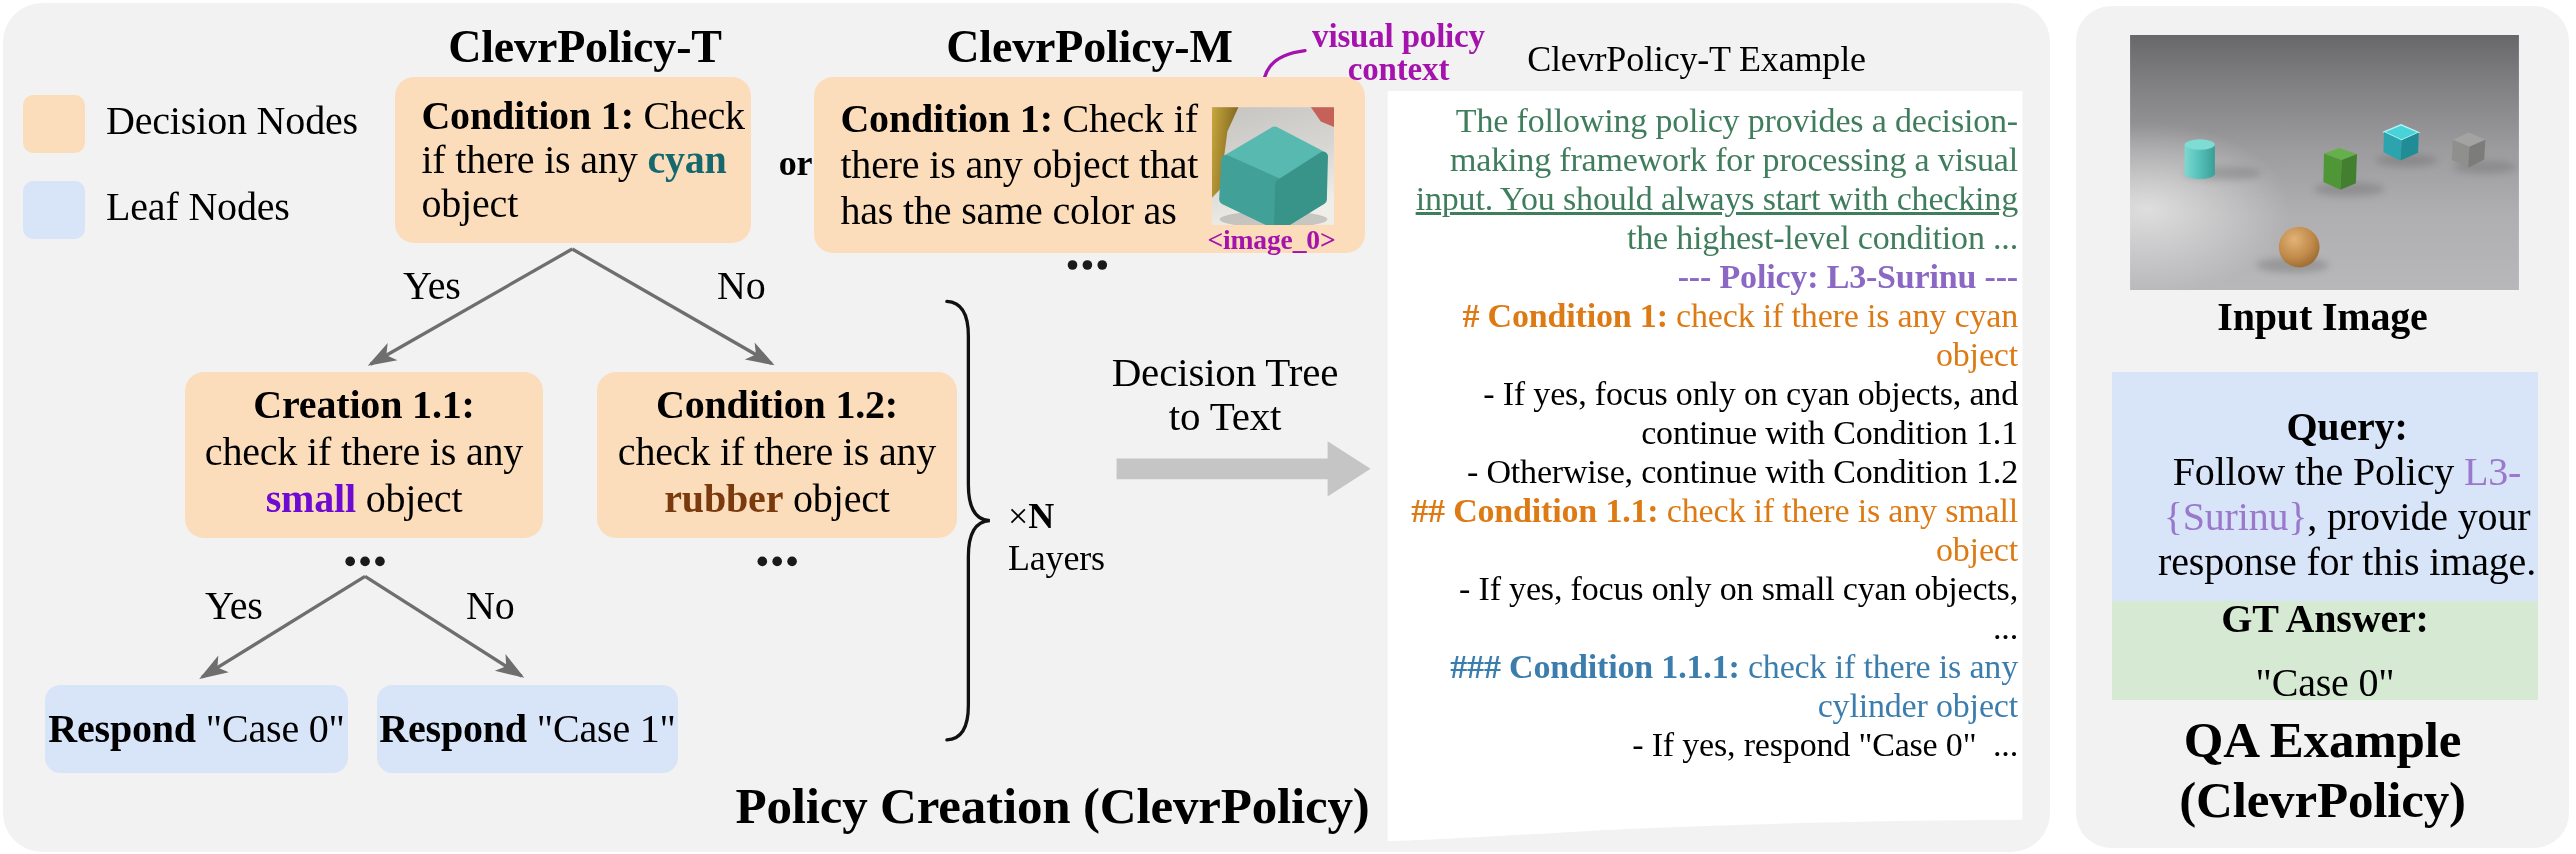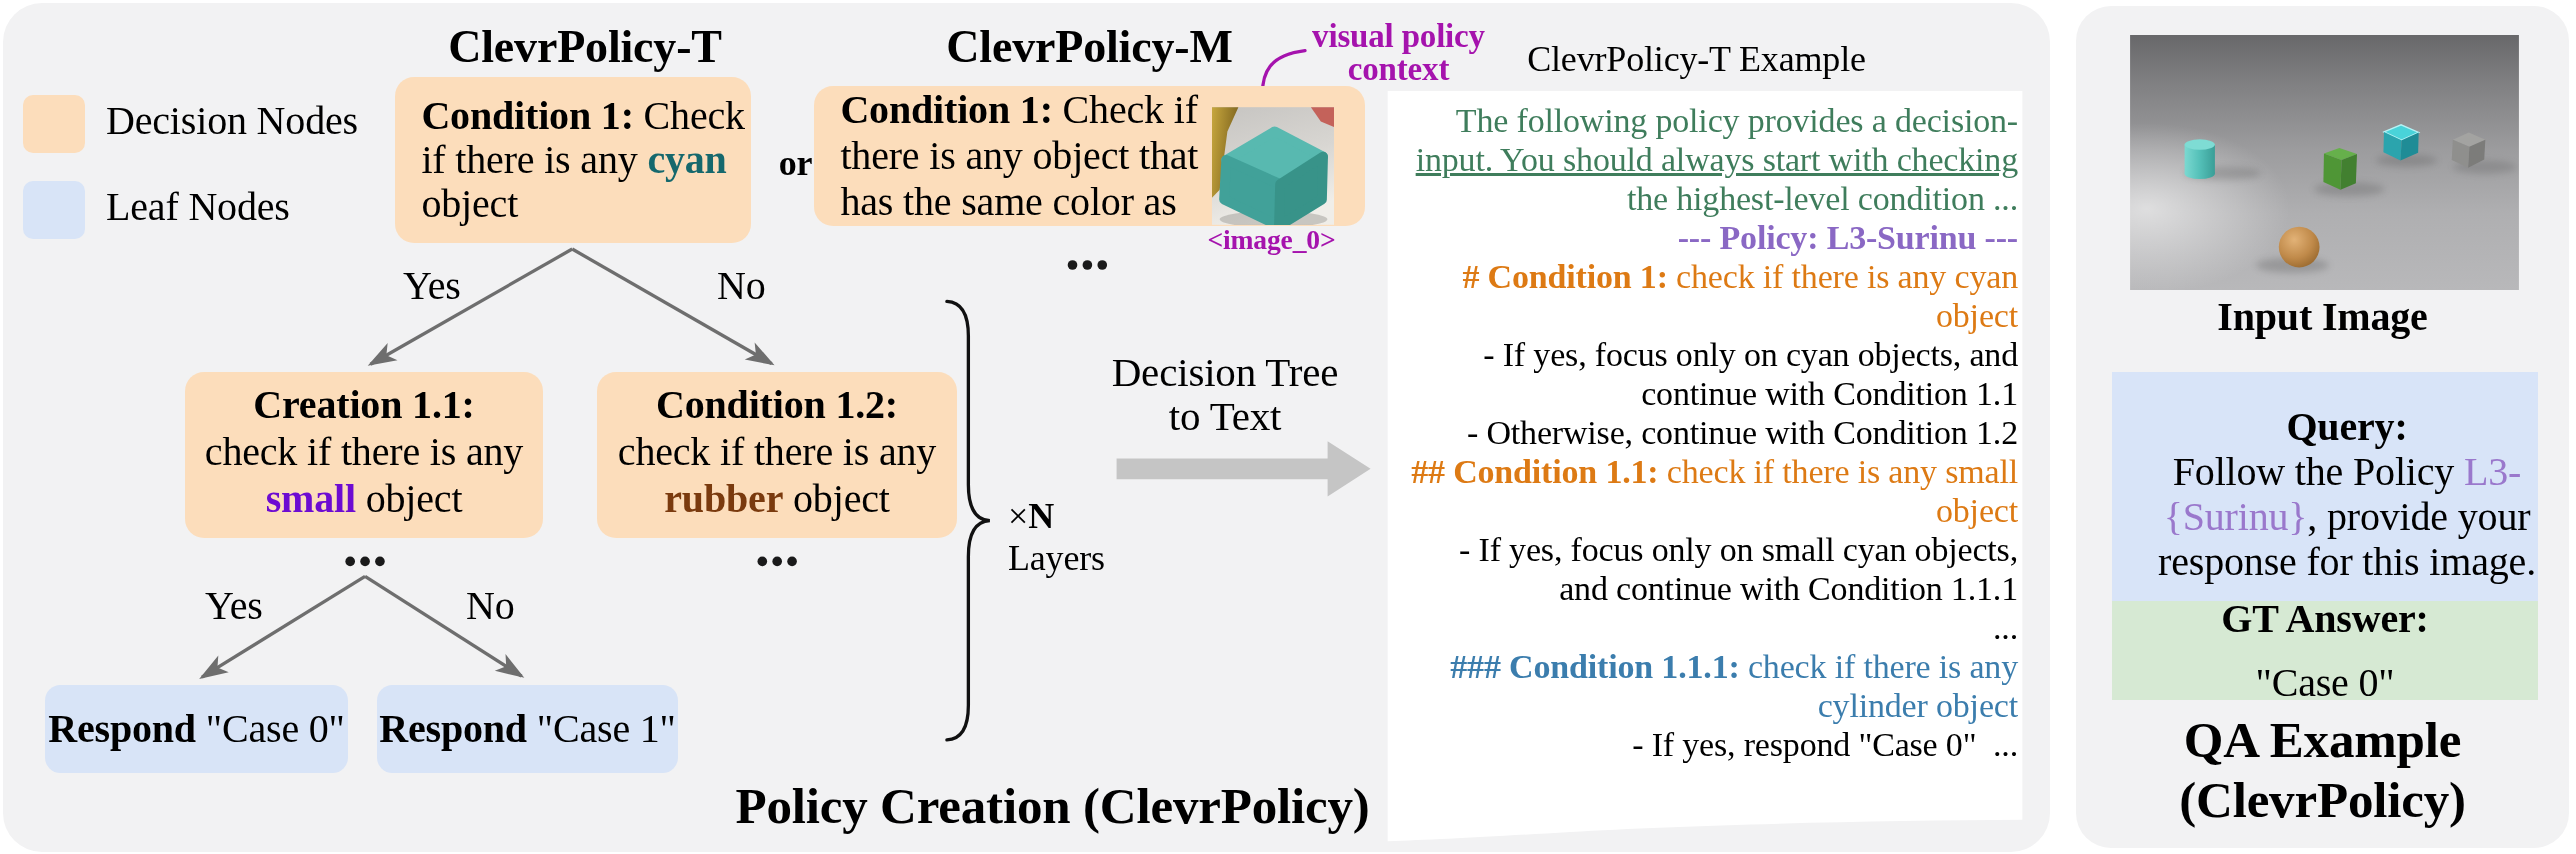--- a/index.html
+++ b/index.html
@@ -81,21 +81,21 @@
   <div class="abs ctr b" style="left:814px; top:24px; width:551px; font-size:46px; line-height:46px;">ClevrPolicy-M</div>
 
   <div class="node" style="left: 395px; top: 77px; width: 356px; height: 166px; padding-left: 26.4px; font-size: 40px; line-height: 44px; background: rgb(252, 221, 187);">
     <div class="line"><span class="b">Condition 1:</span><span> Check</span></div>
     <div class="line"><span>if there is any </span><span class="b" style="color: rgb(21, 104, 109);">cyan</span></div>
     <div class="line"><span>object</span></div>
   </div>
 
   <div class="abs b" style="left:768px; top:145px; width:55px; text-align:center; font-size:36px; line-height:36px;">or</div>
 
-  <div class="node" style="left: 814px; top: 77px; width: 551px; height: 140px; padding-left: 26.4px; font-size: 40px; line-height: 46px; background: rgb(252, 221, 187); margin-top: 9px;">
+  <div class="node" style="left: 814px; top: 77px; width: 551px; height: 176px; padding-left: 26.4px; font-size: 40px; line-height: 46px; background: rgb(252, 221, 187);">
     <div class="line"><span class="b">Condition 1:</span><span> Check if</span></div>
     <div class="line"><span>there is any object that</span></div>
     <div class="line"><span>has the same color as</span></div>
   </div>
 
   <svg class="abs" style="left:1212px; top:107px;" width="122" height="118" viewBox="0 0 222 214">
     <defs>
       <linearGradient id="cropBg" x1="0" y1="0" x2="0.3" y2="1">
         <stop offset="0" stop-color="#c6c4c1"></stop>
         <stop offset="0.55" stop-color="#d8d6d2"></stop>
@@ -153,32 +153,32 @@
 
   <div class="abs ctr" style="left:1101px; top:350px; width:248px; font-size:41px; line-height:44px;">
     <div>Decision Tree</div>
     <div>to Text</div>
   </div>
 
   <div class="abs ctr" style="left:1379px; top:41px; width:635px; font-size:36px; line-height:36px;">ClevrPolicy-T Example</div>
 
   <div class="abs" style="left:1406px; top:101px; width:612px; font-size:34px; line-height:39px;text-align:right;">
       <div class="xline" style="color: rgb(63, 125, 92);"><span>The following policy provides a decision-</span></div>
+      <div class="xline" style="color: rgb(63, 125, 92);"><span>making framework for processing a visual</span></div>
       <div class="xline" style="color: rgb(63, 125, 92); text-decoration: underline;"><span>input. You should always start with checking</span></div>
       <div class="xline" style="color: rgb(63, 125, 92);"><span>the highest-level condition ...</span></div>
       <div class="xline" style="color: rgb(138, 104, 196);"><span class="b">--- Policy: L3-Surinu ---</span></div>
       <div class="xline" style="color: rgb(221, 122, 20);"><span class="b"># Condition 1:</span><span> check if there is any cyan</span></div>
       <div class="xline" style="color: rgb(221, 122, 20);"><span>object</span></div>
       <div class="xline" style="color: rgb(0, 0, 0);"><span>- If yes, focus only on cyan objects, and</span></div>
       <div class="xline" style="color: rgb(0, 0, 0);"><span>continue with Condition 1.1</span></div>
       <div class="xline" style="color: rgb(0, 0, 0);"><span>- Otherwise, continue with Condition 1.2</span></div>
       <div class="xline" style="color: rgb(221, 122, 20);"><span class="b">## Condition 1.1:</span><span> check if there is any small</span></div>
       <div class="xline" style="color: rgb(221, 122, 20);"><span>object</span></div>
       <div class="xline" style="color: rgb(0, 0, 0);"><span>- If yes, focus only on small cyan objects,</span></div>
-      <div class="xline" style="color: rgb(0, 0, 0);"><span>and continue with Condition 1.1.1</span></div>
       <div class="xline" style="color: rgb(0, 0, 0);"><span>...</span></div>
       <div class="xline" style="color: rgb(59, 125, 173);"><span class="b">### Condition 1.1.1:</span><span> check if there is any</span></div>
       <div class="xline" style="color: rgb(59, 125, 173);"><span>cylinder object</span></div>
       <div class="xline" style="color: rgb(0, 0, 0);"><span>- If yes, respond "Case 0"&nbsp; ...</span></div>
     </div>
 
   <div class="abs ctr b" style="left:722px; top:781px; width:661px; font-size:51px; line-height:51px;">Policy Creation (ClevrPolicy)</div>
 
   <svg class="abs" style="left:2130px; top:35px;" width="389" height="255" viewBox="0 0 706 463">
     <defs>

